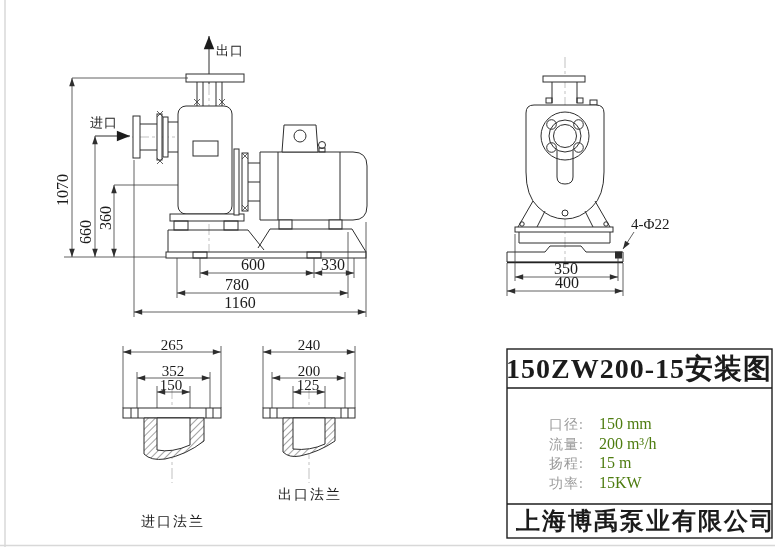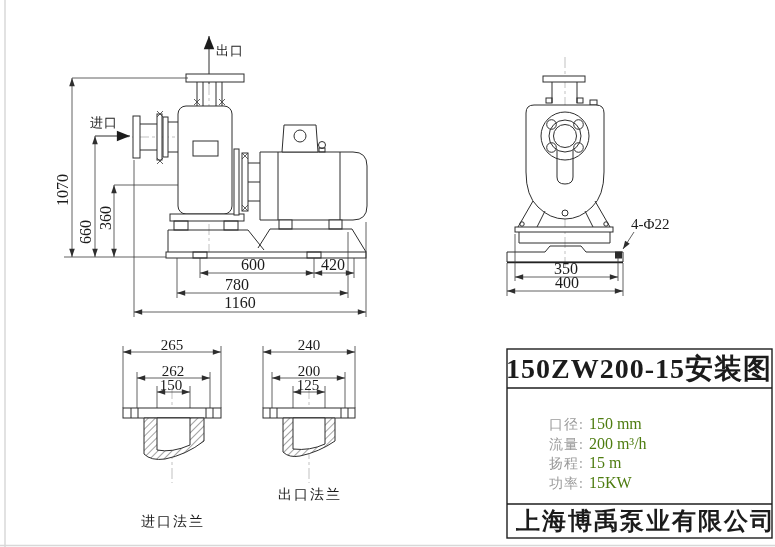--- a/index.html
+++ b/index.html
@@ -8,21 +8,21 @@
   .sheet svg{position:absolute;left:0;top:0;}
   .t{position:absolute;white-space:nowrap;line-height:1;color:#1b1b1b;}
   .c{transform:translate(-50%,-50%);}
   .vert{transform:translate(-50%,-50%) rotate(-90deg);}
   .dim-txt{font-size:16px;}
   .dim-sm{font-size:15px;}
   .cjk{font-size:13px;letter-spacing:1px;}
   .flange-lbl{font-size:14px;letter-spacing:2px;}
   .tb-title{font-size:28px;font-weight:bold;letter-spacing:1px;}
   .company{font-size:24px;font-weight:bold;letter-spacing:2px;padding-left:14px;}
-  .spec-row{position:absolute;left:549px;display:flex;align-items:baseline;gap:5px;}
+  .spec-row{position:absolute;left:549px;display:flex;align-items:baseline;gap:15px;}
   .spec-label{font-size:14px;color:#9b9b9b;letter-spacing:1px;}
   .spec-value{font-size:16px;color:#4d7c0f;}
   
   .ln{fill:none;stroke:#2e2e2e;stroke-width:1;}
   .lnf{fill:#fff;stroke:#2e2e2e;stroke-width:1;}
   .dim{fill:none;stroke:#3a3a3a;stroke-width:0.8;}
   .cl{fill:none;stroke:#999;stroke-width:0.6;stroke-dasharray:11 3 3 3;}
   .hatchfill{fill:url(#hatch);stroke:#2e2e2e;stroke-width:1;}
   .borefill{fill:#fff;stroke:#2e2e2e;stroke-width:1;}
   .thick{fill:none;stroke:#222;stroke-width:1.6;}
@@ -230,30 +230,30 @@
   </svg>
 
   <div class="t cjk" style="left:216px;top:44px;">出口</div>
   <div class="t cjk" style="left:90px;top:116px;">进口</div>
 
   <div class="t dim-txt vert" style="left:63px;top:190px;">1070</div>
   <div class="t dim-txt vert" style="left:86px;top:232px;">660</div>
   <div class="t dim-txt vert" style="left:106px;top:218px;">360</div>
 
   <div class="t dim-txt c" style="left:253px;top:265px;">600</div>
-  <div class="t dim-txt c" style="left:333px;top:265px;">420</div>
+  <div class="t dim-txt c" style="left:333px;top:265px;">330</div>
   <div class="t dim-txt c" style="left:237px;top:285px;">780</div>
   <div class="t dim-txt c" style="left:240px;top:303px;text-align:center;">1160</div>
 
   <div class="t dim-txt c" style="left:566px;top:269px;">350</div>
   <div class="t dim-txt c" style="left:567px;top:283px;">400</div>
   <div class="t dim-sm" style="left:631px;top:217px;">4-Φ22</div>
 
   <div class="t dim-sm c" style="left:172px;top:345px;">265</div>
-  <div class="t dim-sm c" style="left:173px;top:371px;">262</div>
+  <div class="t dim-sm c" style="left:173px;top:371px;">352</div>
   <div class="t dim-sm c" style="left:171px;top:385px;">150</div>
   <div class="t dim-sm c" style="left:309px;top:345px;">240</div>
   <div class="t dim-sm c" style="left:309px;top:371px;">200</div>
   <div class="t dim-sm c" style="left:308px;top:385px;">125</div>
 
   <div class="t flange-lbl c" style="left:173px;top:522px;">进口法兰</div>
   <div class="t flange-lbl c" style="left:310px;top:495px;">出口法兰</div>
 
   <div class="t tb-title c" style="left:639px;top:369px;">150ZW200-15安装图</div>
 

